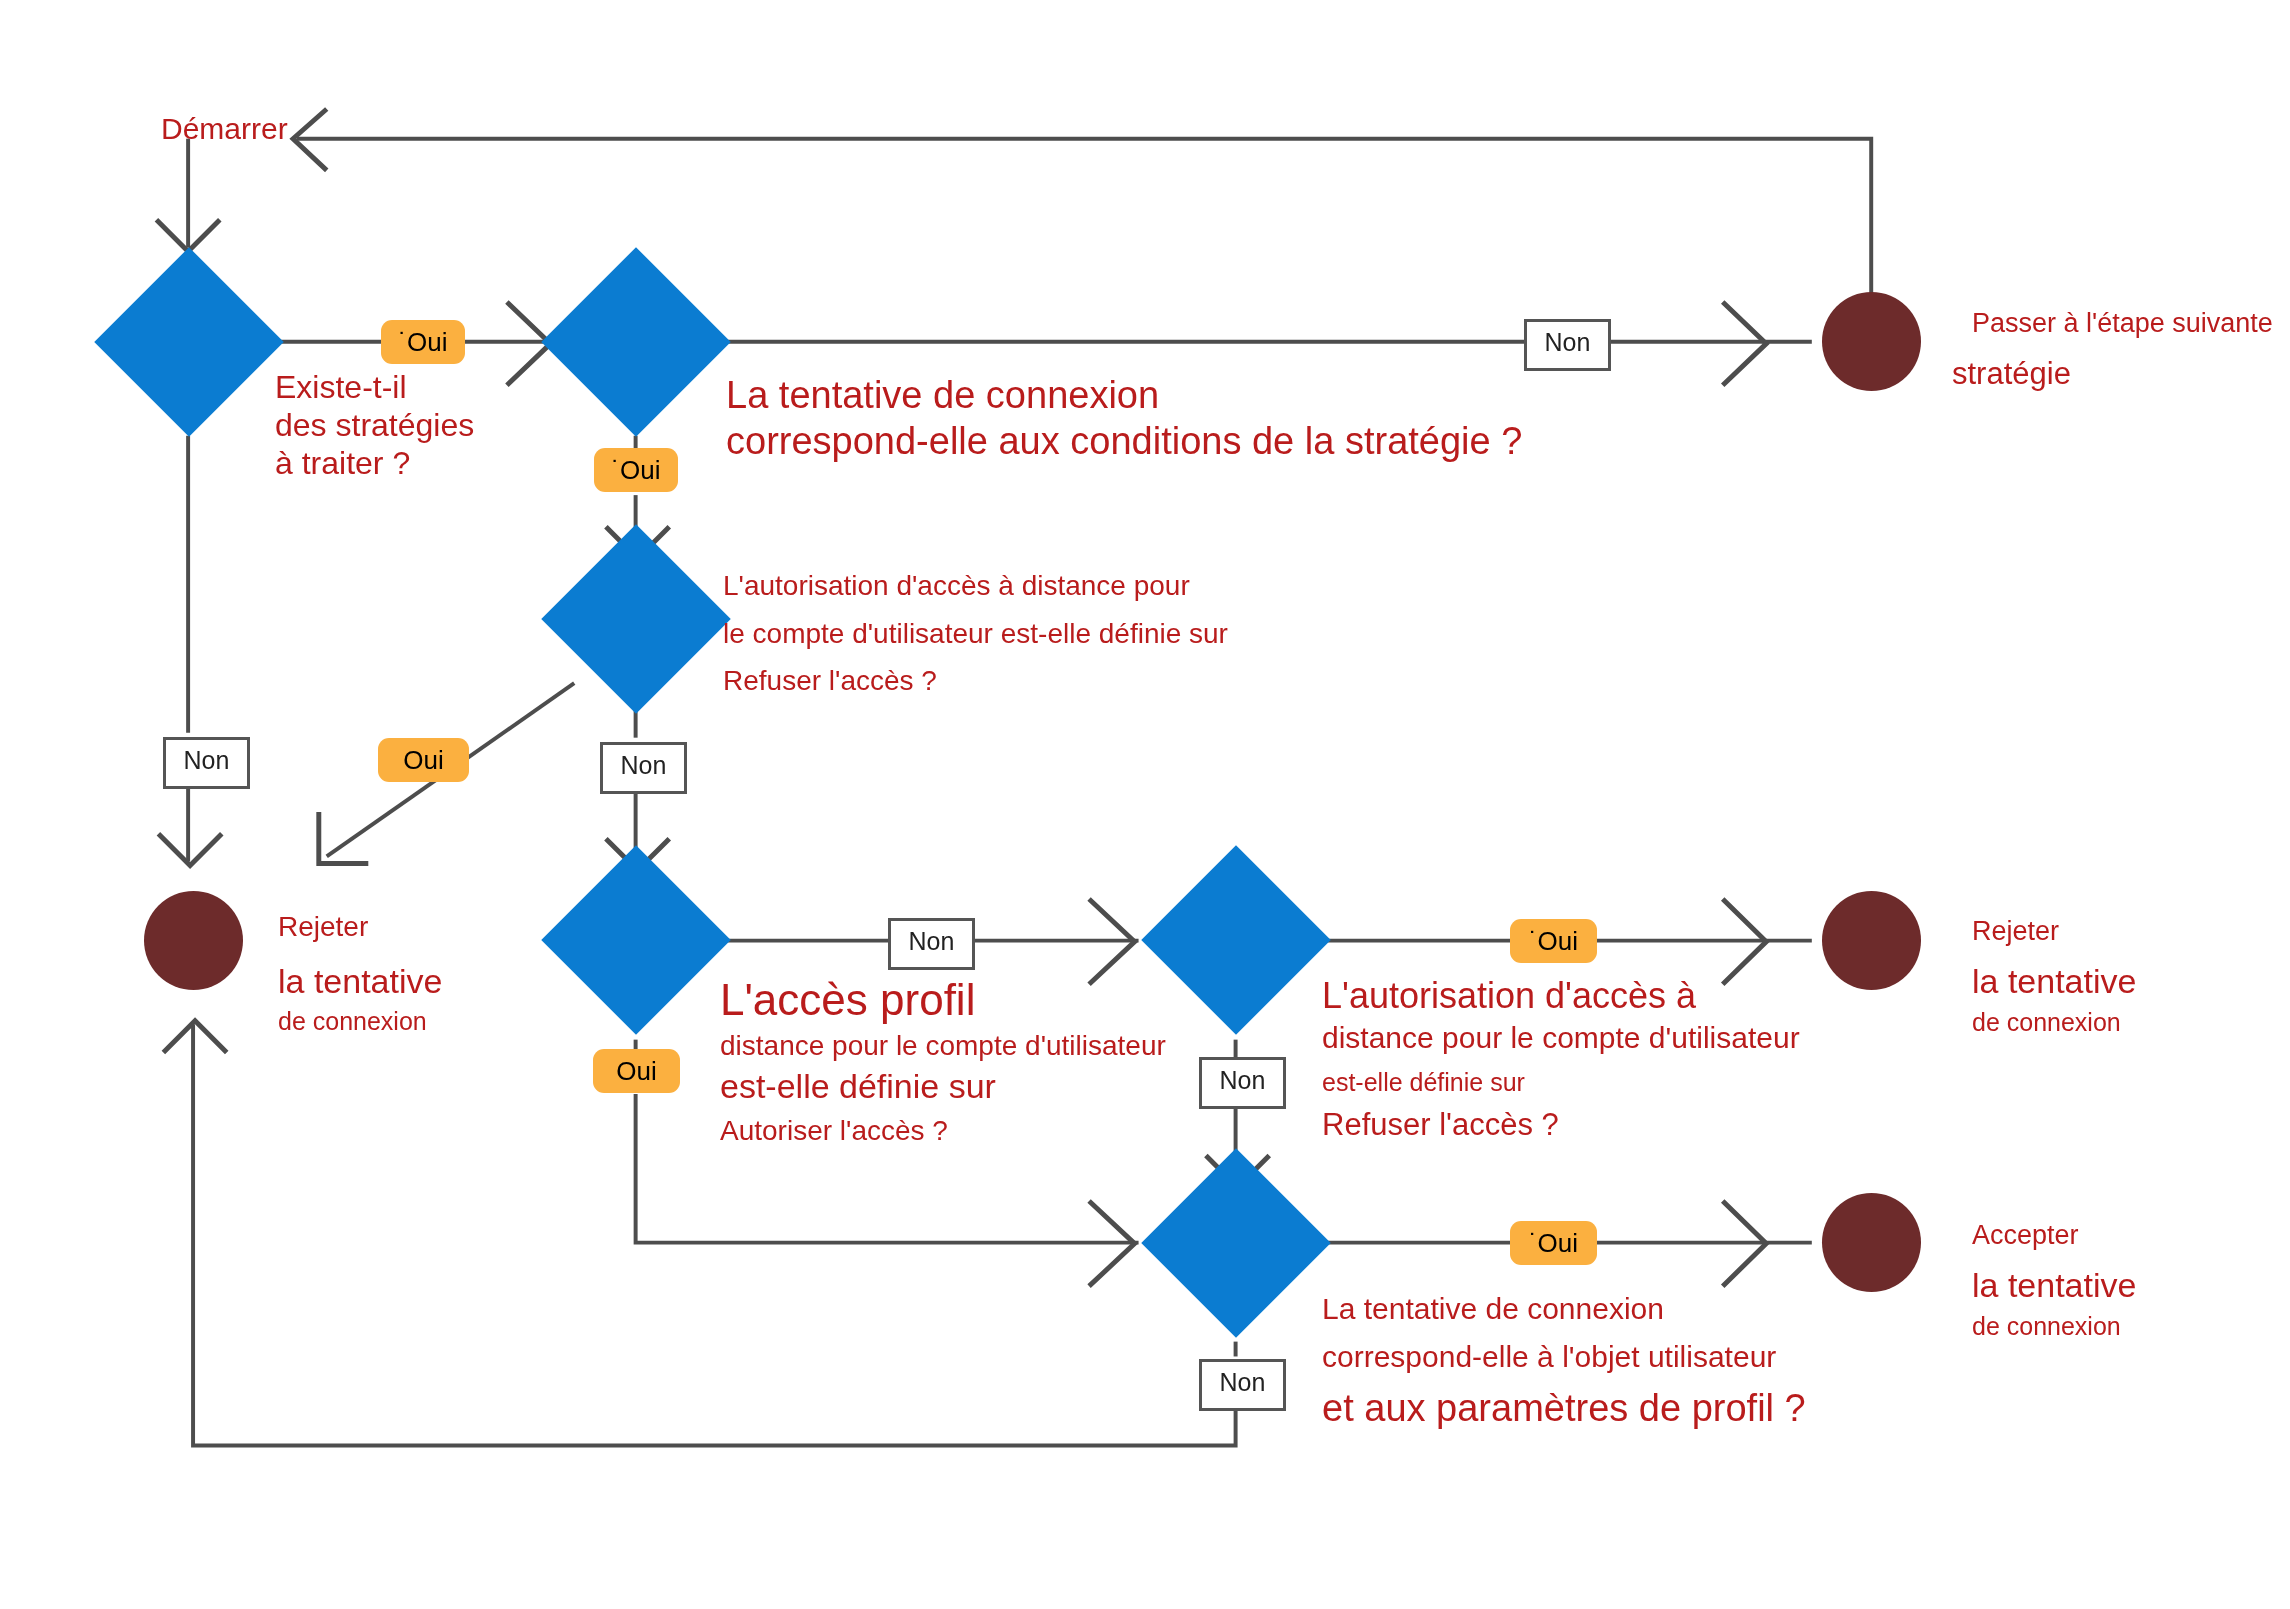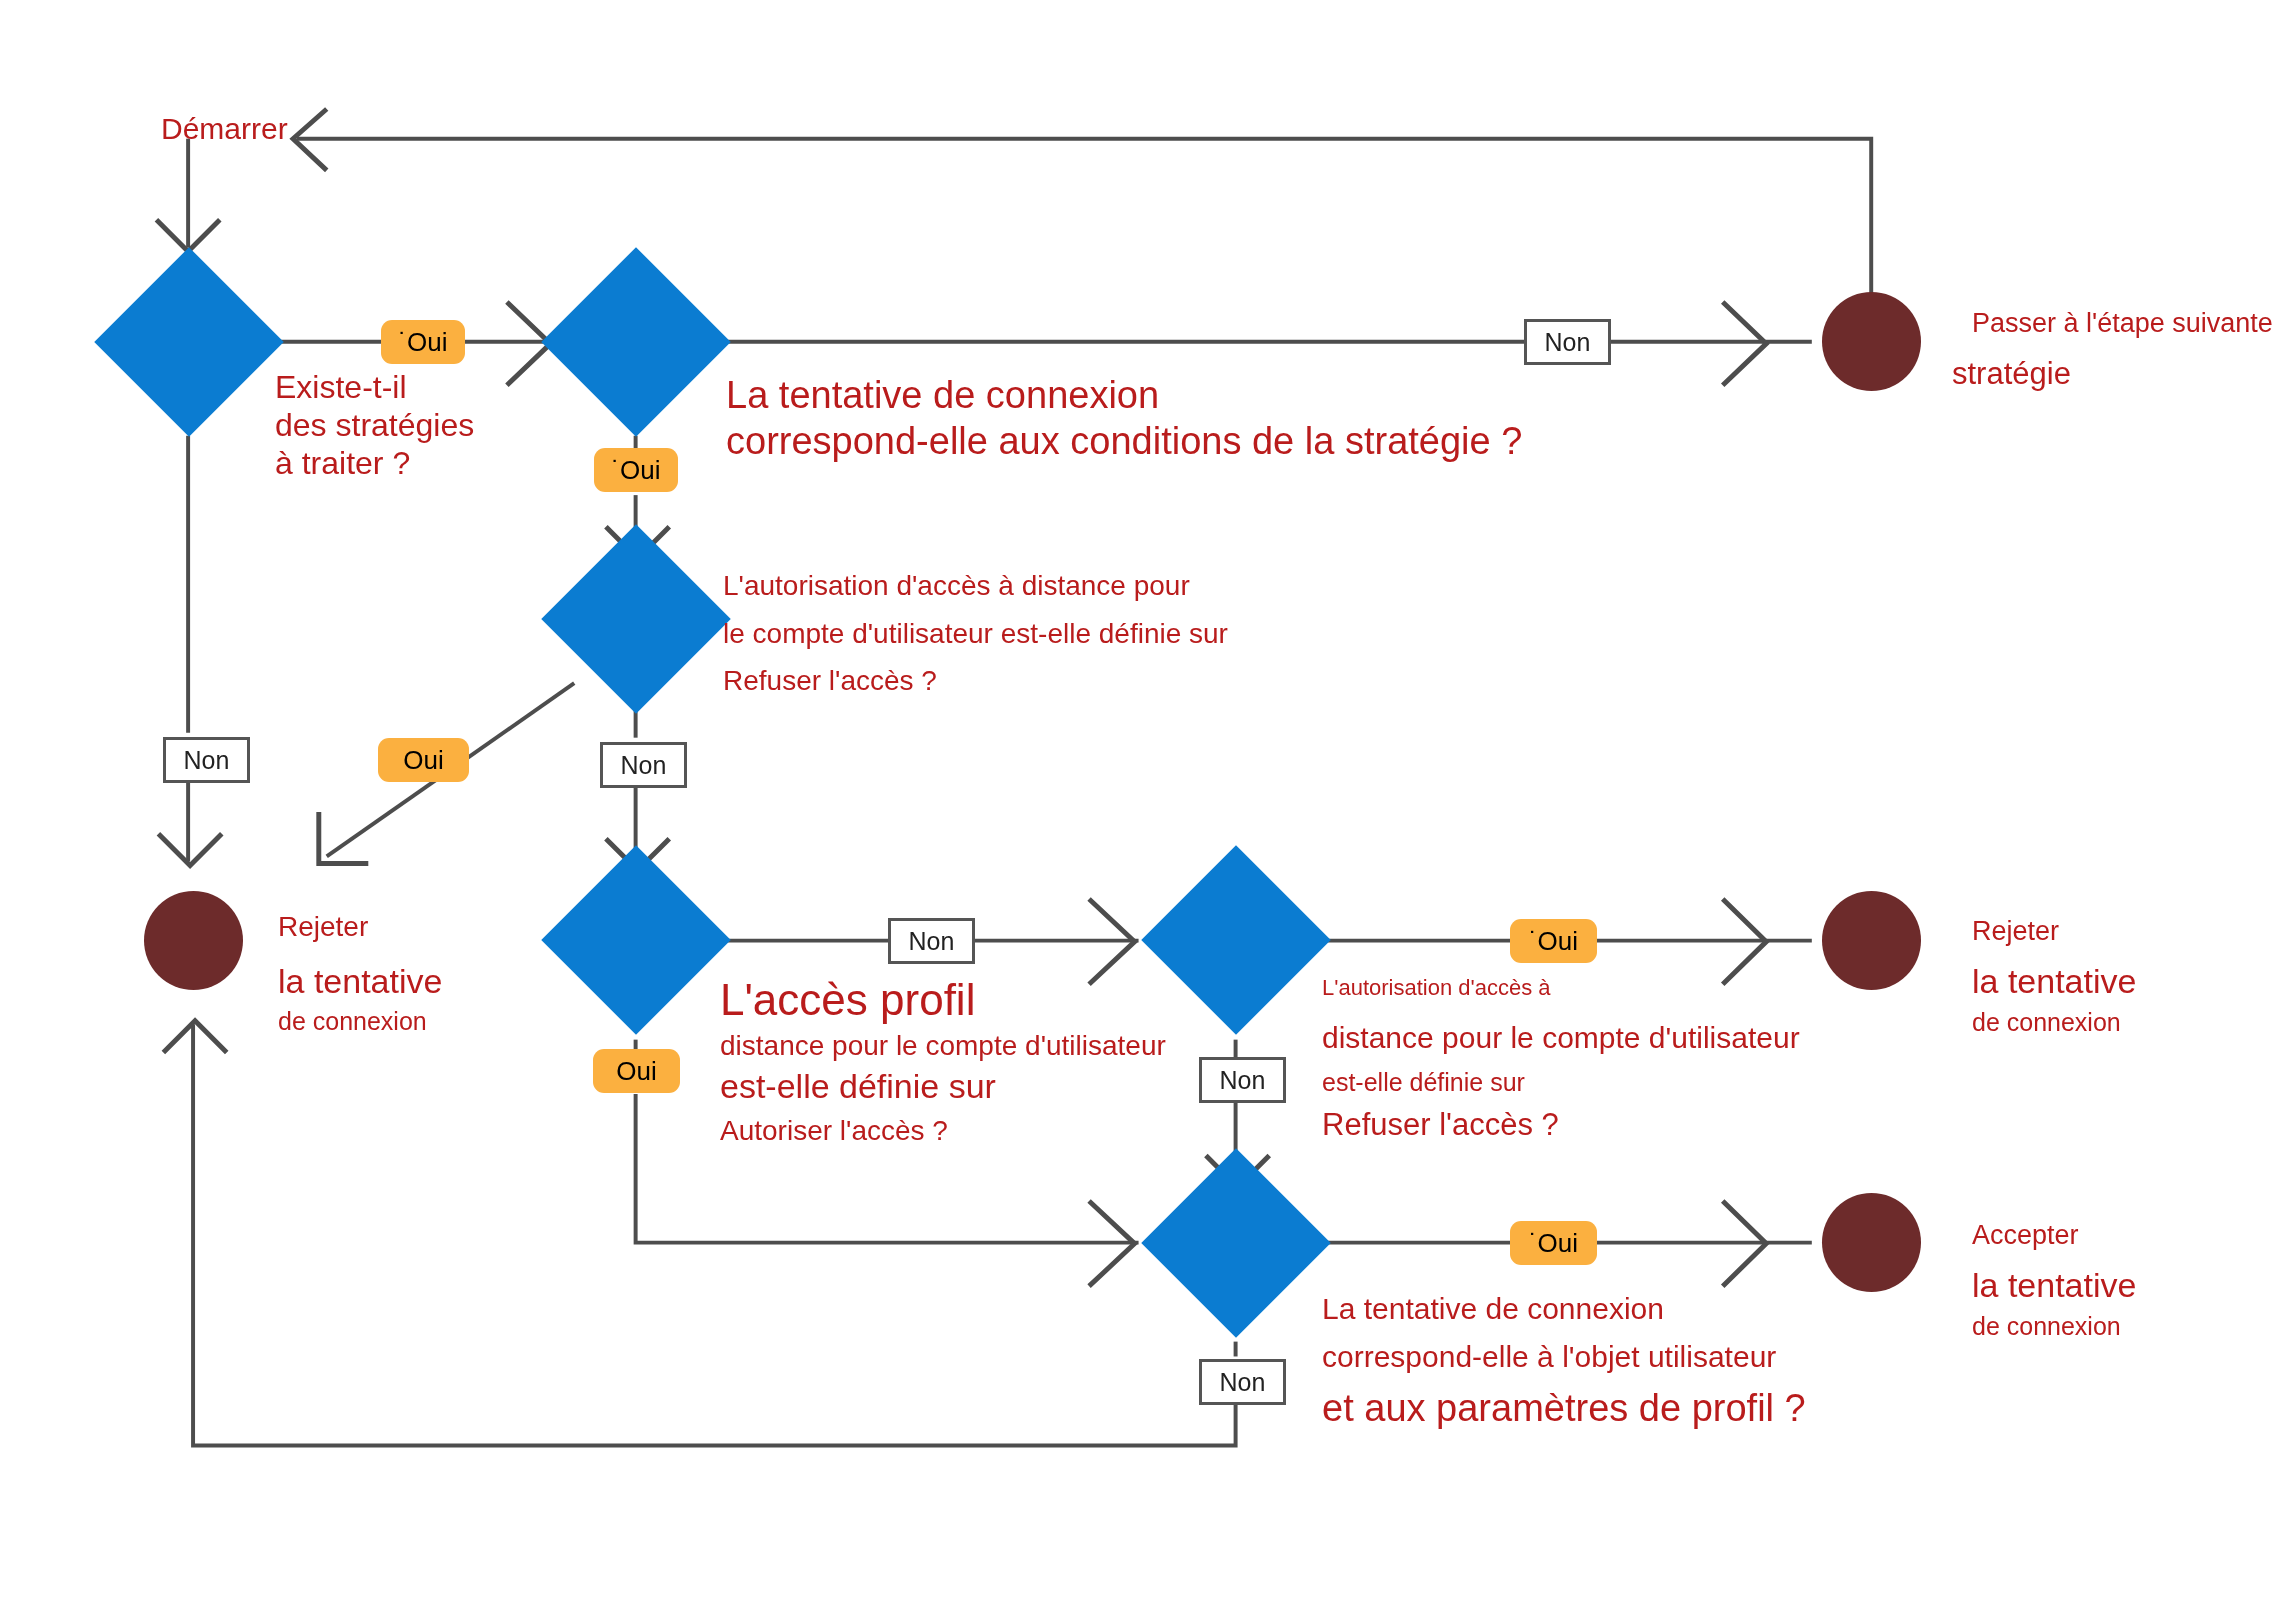--- a/index.html
+++ b/index.html
@@ -61,21 +61,21 @@
     box-sizing: border-box;
     border-radius: 11px;
   }
   .lbl-no {
     position: absolute;
     background: #ffffff;
     border: 3px solid #555555;
     color: #222222;
     font-size: 25px;
     line-height: 40px;
-    height: 46px;
+    height: 52px;
     text-align: center;
     white-space: nowrap;
     box-sizing: border-box;
   }
   .txt {
     position: absolute;
     color: #b91c1c;
     white-space: nowrap;
   }
   .t-start { font-size: 30px; }
@@ -176,21 +176,21 @@
 
   <div class="txt t-xl" style="left:726px; top:420px;">correspond-elle aux conditions de la stratégie ?</div>
   <div class="txt t-md" style="left:723px; top:618px;">le compte d'utilisateur est-elle définie sur</div>
   <div class="txt t-md" style="left:723px; top:665px;">Refuser l'accès ?</div>
 
   <div class="txt" style="left:720px; top:975px; font-size:44px;">L'accès profil</div>
   <div class="txt" style="left:720px; top:1030px; font-size:28px;">distance pour le compte d'utilisateur</div>
   <div class="txt" style="left:720px; top:1067px; font-size:34px;">est-elle définie sur</div>
   <div class="txt" style="left:720px; top:1115px; font-size:28px;">Autoriser l'accès ?</div>
 
-  <div class="txt" style="left:1322px; top:975px; font-size:22px;">L'autorisation d'accès à</div>
+  <div class="txt" style="left:1322px; top:975px; font-size:36px;">L'autorisation d'accès à</div>
   <div class="txt" style="left:1322px; top:1021px; font-size:30px;">distance pour le compte d'utilisateur</div>
   <div class="txt" style="left:1322px; top:1068px; font-size:25px;">est-elle définie sur</div>
   <div class="txt" style="left:1322px; top:1107px; font-size:31px;">Refuser l'accès ?</div>
 
   <div class="txt" style="left:1322px; top:1292px; font-size:30px;">La tentative de connexion</div>
   <div class="txt" style="left:1322px; top:1340px; font-size:30px;">correspond-elle à l'objet utilisateur</div>
   <div class="txt" style="left:1322px; top:1387px; font-size:38px;">et aux paramètres de profil ?</div>
 
   <div class="txt" style="left:1972px; top:308px; font-size:27px;">Passer à l'étape suivante</div>
   <div class="txt" style="left:1952px; top:356px; font-size:31px;">stratégie</div>

